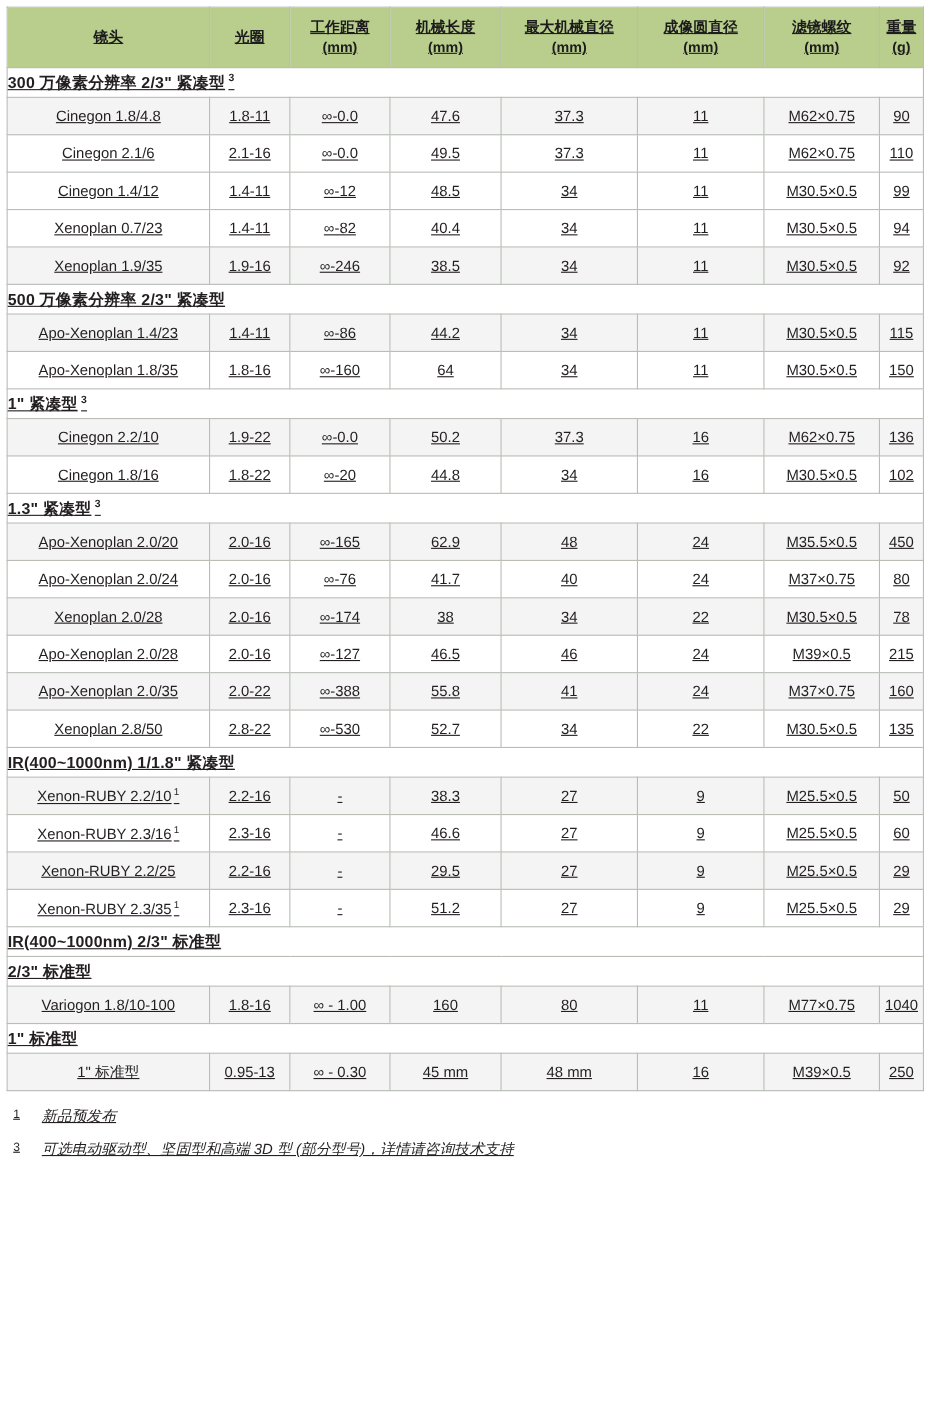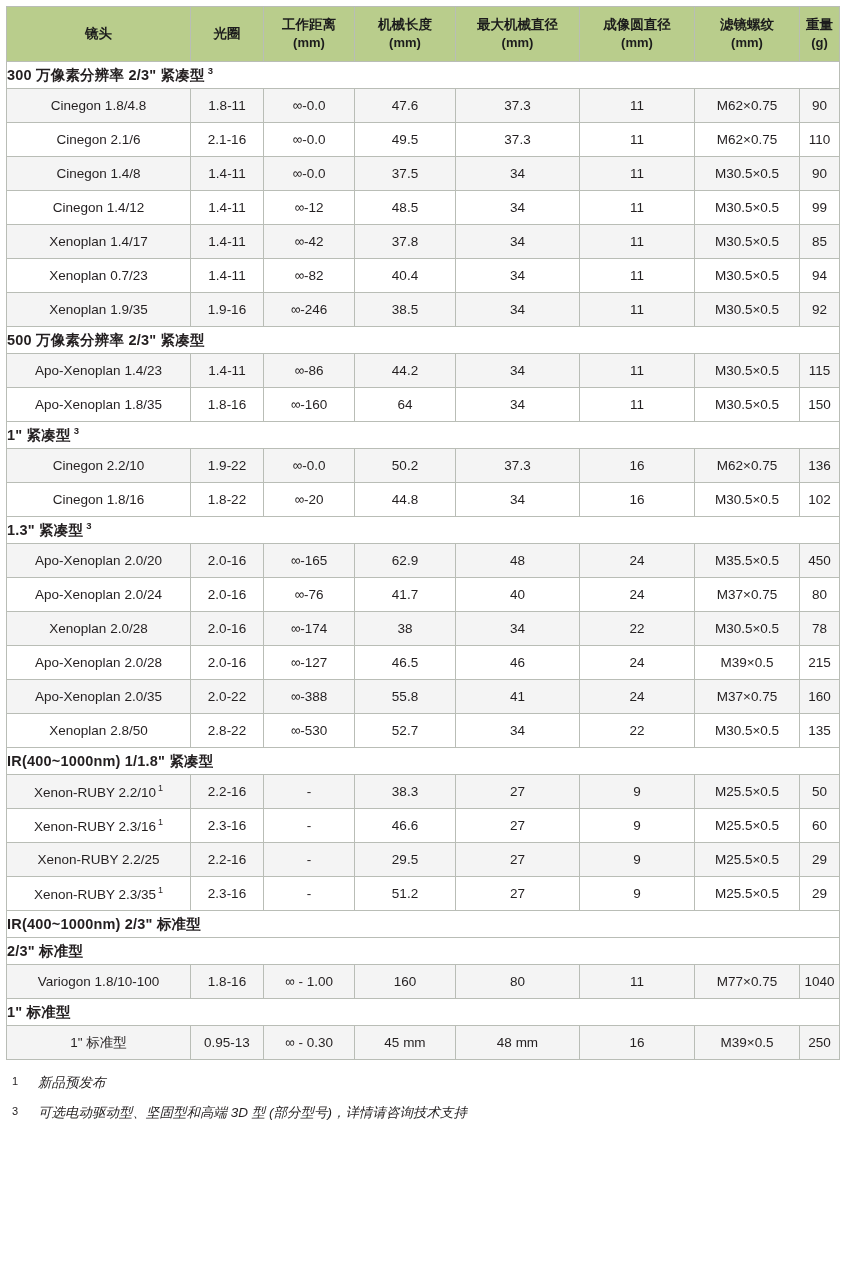--- a/index.html
+++ b/index.html
@@ -11,20 +11,21 @@
     width: 845px;
     font-family: "Liberation Sans", sans-serif;
     color: #231f20;
   }
   #sheet {
     width: 730px;
     min-height: 1281px;
     box-sizing: border-box;
     padding: 6px 6px 0 6px;
     position: relative;
+    text-decoration: underline;
   }
   table.spec {
     border-collapse: collapse;
     table-layout: fixed;
     width: 833px;
     margin: 0;
   }
   table.spec col.c0 { width: 184px; }
   table.spec col.c1 { width: 73px; }
   table.spec col.c2 { width: 91px; }
@@ -180,49 +181,29 @@
         <tr class="datarow">
           <td class="name"><span>Cinegon 2.1/6</span></td>
           <td><span>2.1-16</span></td>
           <td><span>∞-0.0</span></td>
           <td><span>49.5</span></td>
           <td><span>37.3</span></td>
           <td><span>11</span></td>
           <td><span>M62×0.75</span></td>
           <td><span>110</span></td>
         </tr>
-        <tr class="datarow shade">
-          <td class="name"><span>Cinegon 1.4/8</span></td>
-          <td><span>1.4-11</span></td>
-          <td><span>∞-0.0</span></td>
-          <td><span>37.5</span></td>
-          <td><span>34</span></td>
-          <td><span>11</span></td>
-          <td><span>M30.5×0.5</span></td>
-          <td><span>90</span></td>
-        </tr>
         <tr class="datarow">
           <td class="name"><span>Cinegon 1.4/12</span></td>
           <td><span>1.4-11</span></td>
           <td><span>∞-12</span></td>
           <td><span>48.5</span></td>
           <td><span>34</span></td>
           <td><span>11</span></td>
           <td><span>M30.5×0.5</span></td>
           <td><span>99</span></td>
-        </tr>
-        <tr class="datarow shade">
-          <td class="name"><span>Xenoplan 1.4/17</span></td>
-          <td><span>1.4-11</span></td>
-          <td><span>∞-42</span></td>
-          <td><span>37.8</span></td>
-          <td><span>34</span></td>
-          <td><span>11</span></td>
-          <td><span>M30.5×0.5</span></td>
-          <td><span>85</span></td>
         </tr>
         <tr class="datarow">
           <td class="name"><span>Xenoplan 0.7/23</span></td>
           <td><span>1.4-11</span></td>
           <td><span>∞-82</span></td>
           <td><span>40.4</span></td>
           <td><span>34</span></td>
           <td><span>11</span></td>
           <td><span>M30.5×0.5</span></td>
           <td><span>94</span></td>

